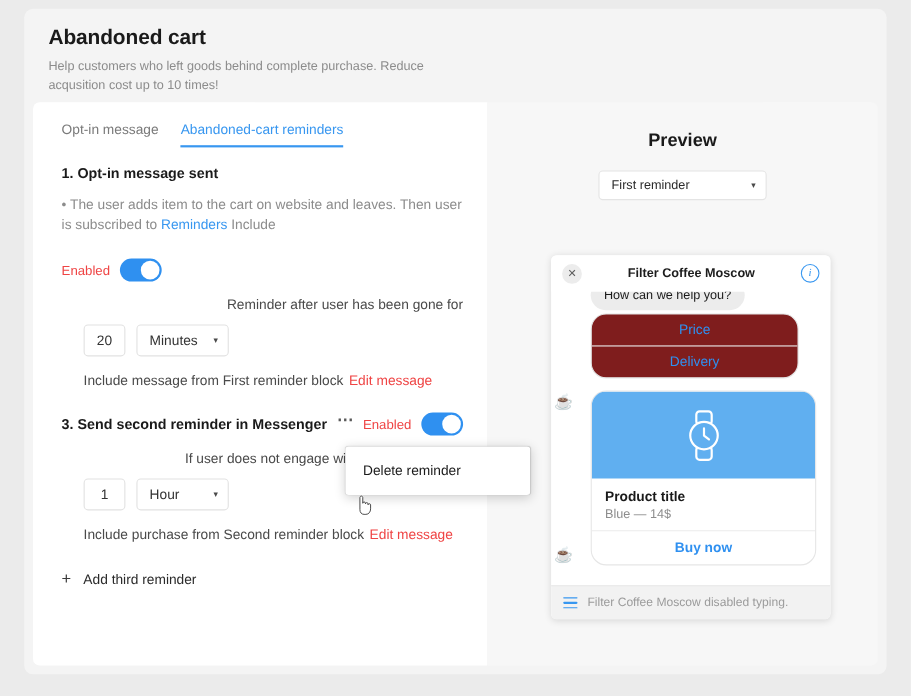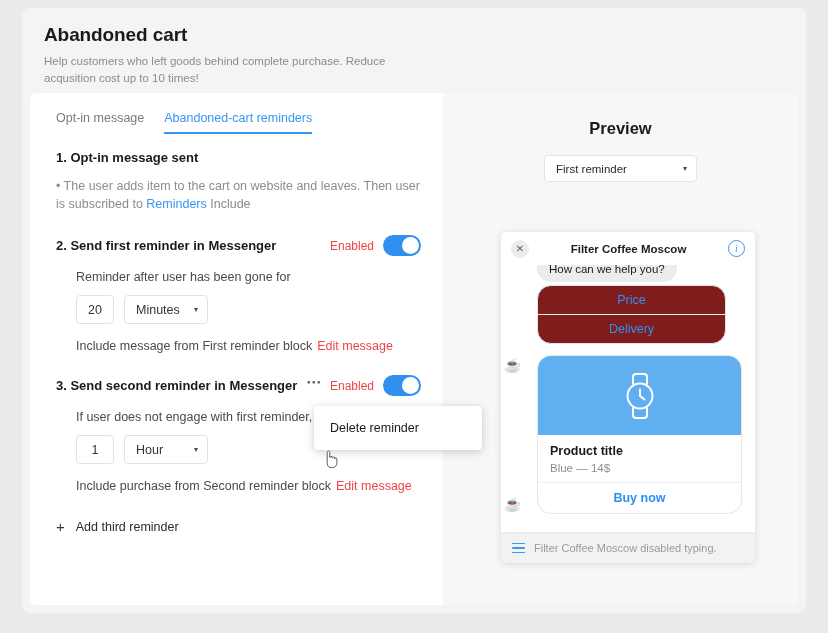--- a/index.html
+++ b/index.html
@@ -157,20 +157,21 @@
     position: relative;
     top: -4px;
   }
 
   .sub-block { padding-left: 20px; }
 
   .sub-text {
     font-size: 12.5px;
     color: #4a4a4a;
     margin-top: 14px;
+    text-align: right;
   }
 
   .input-row {
     display: flex;
     gap: 10px;
     margin-top: 11px;
   }
   .num-input {
     width: 38px;
     height: 29px;
@@ -487,21 +488,20 @@
         <div class="tab">Opt-in message</div>
         <div class="tab active">Abandoned-cart reminders</div>
       </div>
 
       <div class="content">
 
         <div class="step-title">1. Opt-in message sent</div>
         <div class="step-desc"><span>• The user adds item to the cart on website and leaves. Then user is subscribed to </span><span class="link-blue">Reminders</span><span> Include</span></div>
 
         <div class="step-row">
-          <div class="step-title">2. Send first reminder in Messenger</div>
           <div class="enabled-group">
             <div class="enabled-label">Enabled</div>
             <div class="toggle">
               <div class="knob"></div>
             </div>
           </div>
         </div>
 
         <div class="sub-block">
           <div class="sub-text">Reminder after user has been gone for</div>

